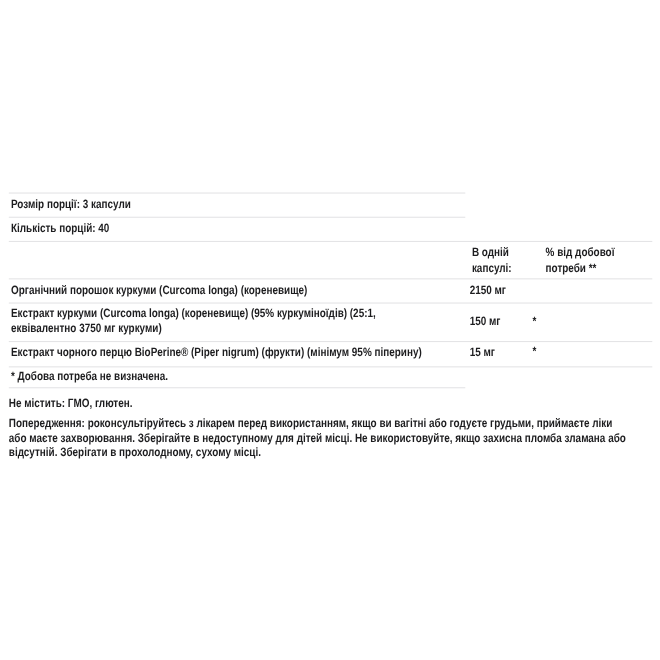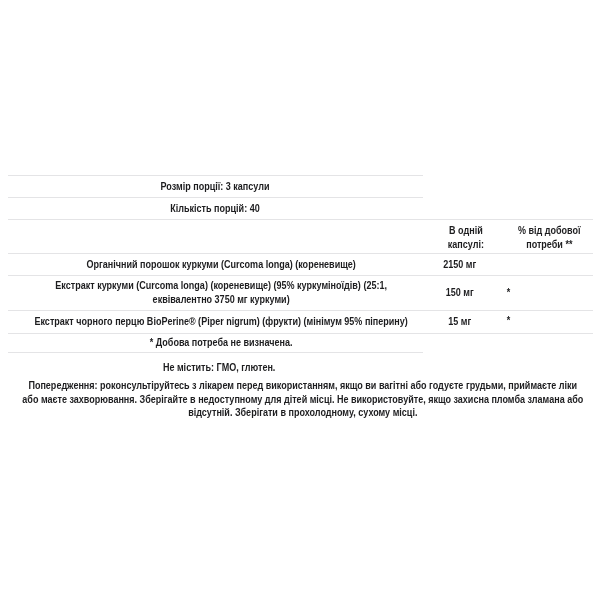--- a/index.html
+++ b/index.html
@@ -5,21 +5,20 @@
   html, body { margin: 0; padding: 0; background: #ffffff; }
   body {
     width: 600px; height: 600px;
     font-family: "Liberation Sans", "DejaVu Sans", sans-serif;
   }
   .canvas {
     position: relative;
     width: 600px; height: 600px;
     background: #ffffff;
     overflow: hidden;
-    text-align: center;
   }
   
   .t {
     position: absolute;
     font-weight: 700;
     font-size: 11px;
     line-height: 13.5px;
     color: #1d1d1f;
     white-space: pre-line;
     transform: scaleX(0.82);

